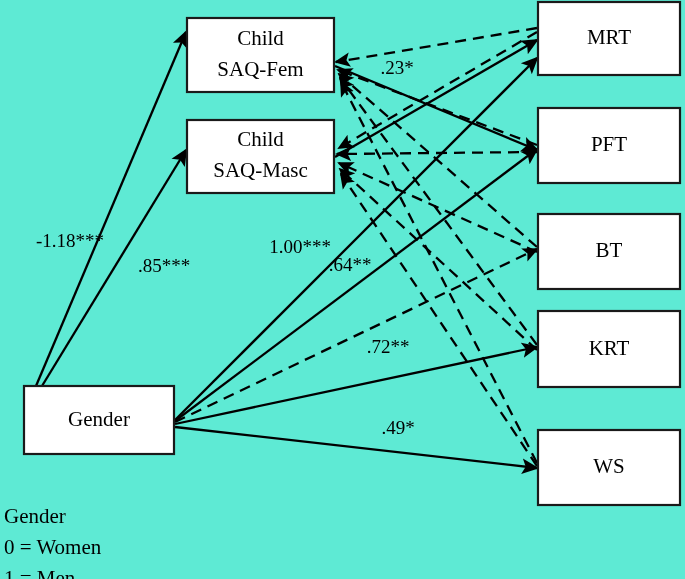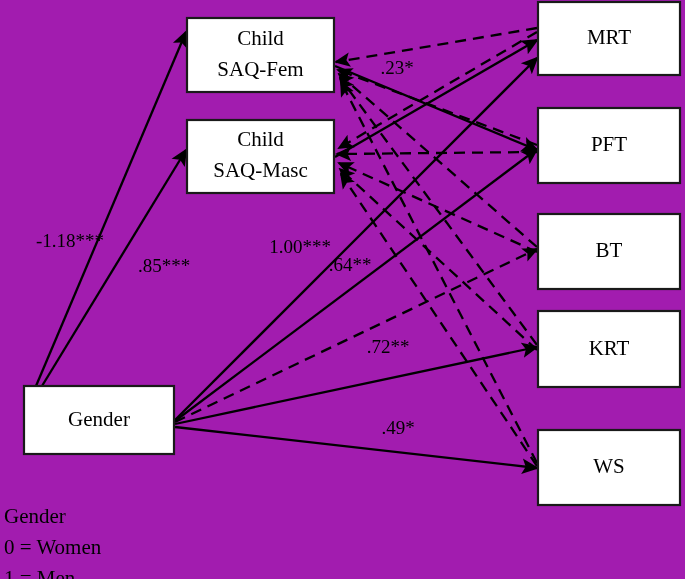--- a/index.html
+++ b/index.html
@@ -7,21 +7,21 @@
     padding: 0;
     background: #ffffff;
   }
   body {
     font-family: "Liberation Serif", "DejaVu Serif", serif;
   }
   #diagram-root {
     position: relative;
     width: 685px;
     height: 579px;
-    background: #a21caf;
+    background: #5eead4;
     overflow: hidden;
   }
   svg#path-diagram {
     display: block;
     width: 685px;
     height: 579px;
   }
   .node-box {
     fill: #ffffff;
     stroke: #1a1a1a;

